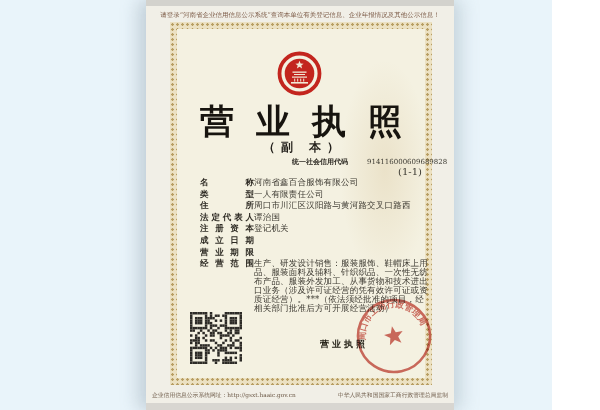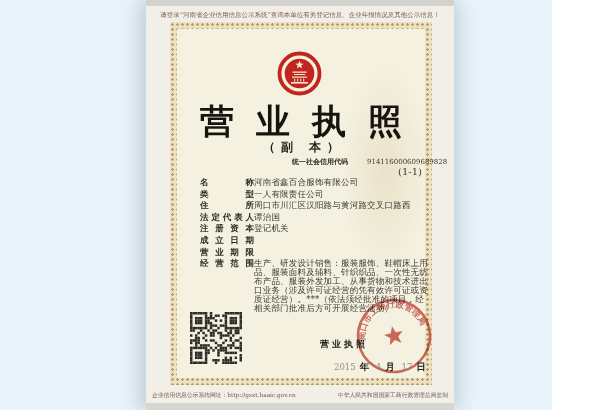--- a/index.html
+++ b/index.html
@@ -353,22 +353,17 @@
     <defs>
         <path id="sealArc" d="M 12,41 A 29,29 0 0 1 70,41"></path>
       </defs>
     <circle cx="41" cy="41" r="36" fill="none" stroke="#c64a3f" stroke-width="2.6"></circle>
     <path d="M41,31 L43.5,37.6 L50.5,37.9 L45,42.3 L46.9,49.1 L41,45.2 L35.1,49.1 L37,42.3 L31.5,37.9 L38.5,37.6 Z" fill="#c64a3f"></path>
     <text font-size="8.5" fill="#c64a3f" font-weight="bold" font-family="'DejaVu Serif','Liberation Serif',serif">
       <textPath href="#sealArc" startOffset="2%">周口市工商行政管理局</textPath>
     </text>
   </svg>
 
-  <div class="date">
-    <span class="faint">2015</span><span class="unit">年</span>
-    <span class="faint">4</span><span class="unit">月</span>
-    <span class="faint">17</span><span class="unit">日</span>
-  </div>
 
   <div class="fleft">企业信用信息公示系统网址：http://gsxt.haaic.gov.cn</div>
   <div class="fright">中华人民共和国国家工商行政管理总局监制</div>
 
 </div>
 
 </body></html>

